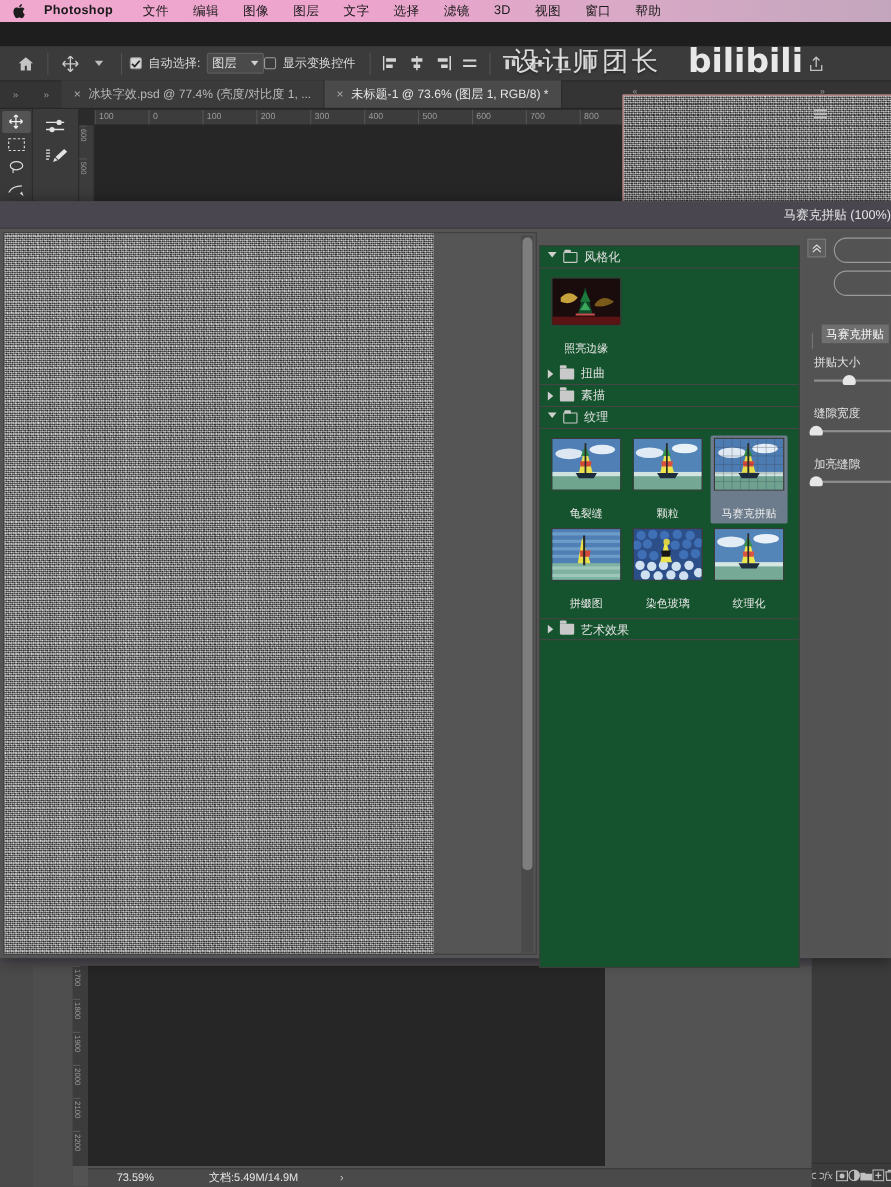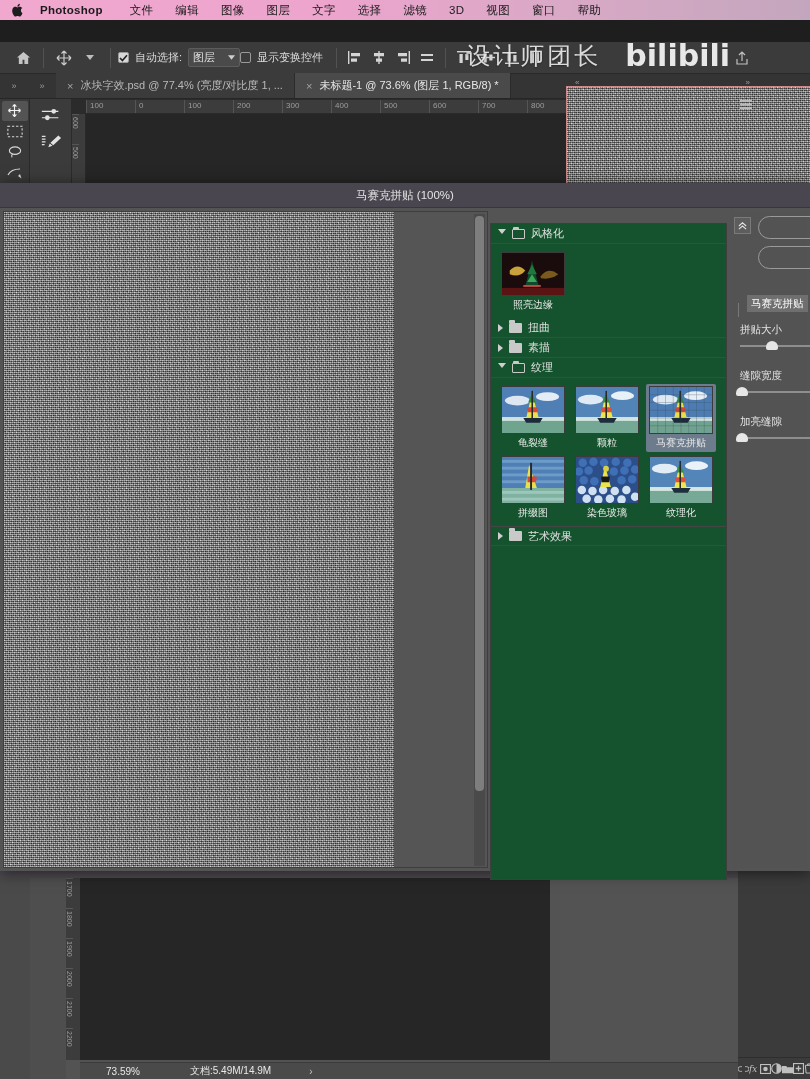--- a/index.html
+++ b/index.html
@@ -132,21 +132,21 @@
   .rdock-chev { position: absolute; left: 575px; top: 78px; font-size: 8px; color: #9a9a9a; }
   .rdock-chev2 { position: absolute; right: 8px; top: 78px; font-size: 8px; color: #9a9a9a; }
   .rdock-menu { position: absolute; right: 6px; top: 95px; width: 12px; height: 9px; }
 
   
   .fg {
     position: absolute; left: 0; top: 183px; width: 810px; height: 688px;
     background: #4e4a50; z-index: 30; box-shadow: 0 2px 14px rgba(0,0,0,.55);
   }
   .fg-title {
-    height: 25px; background: #4a4650; display: flex; align-items: center; justify-content: center;
+    height: 25px; background: #4a4650; display: flex; align-items: center; justify-content: flex-end;
     font-size: 11.5px; color: #e4e4e4; border-bottom: 1px solid #3a363e;
   }
   .fg-body { position: absolute; left: 0; top: 25px; width: 810px; height: 663px; background: #545454; }
 
   .fg-preview {
     position: absolute; left: 3px; top: 3px; width: 485px; height: 657px;
     background: #555; border: 1px solid #3e3e3e; overflow: hidden;
   }
   .noise {
     position: absolute; left: 0; top: 0; width: 390px; height: 655px;
@@ -173,21 +173,21 @@
   .tri { width: 0; height: 0; border-left: 5px solid #cfcfcf; border-top: 4px solid transparent; border-bottom: 4px solid transparent; }
   .tri.open { border-left: 4px solid transparent; border-right: 4px solid transparent; border-top: 5px solid #cfcfcf; }
   .folder { width: 13px; height: 10px; background: #c9c9c9; border-radius: 1px; position: relative; }
   .folder::before { content:""; position:absolute; left:0; top:-3px; width:6px; height:3px; background:#c9c9c9; border-radius:1px 1px 0 0; }
   .folder.open { background: transparent; border: 1.4px solid #c9c9c9; }
   .folder.open::before { background: #c9c9c9; }
   .thumbs { display: flex; flex-wrap: wrap; padding: 6px 0 4px 7px; gap: 2px 4px; }
   .th { width: 70px; text-align: center; padding: 2px; border-radius: 2px; }
   .th.sel { background: #6d7c8c; }
   .th .img { width: 64px; height: 48px; margin: 0 auto; border: 1px solid #3b3b3b; position: relative; overflow: hidden; }
-  .th .cap { font-size: 10px; color: #e8e8e8; margin-top: 2px; white-space: nowrap; }
+  .th .cap { font-size: 10px; color: #e8e8e8; margin-top: 14px; white-space: nowrap; }
   .th.single { width: 70px; margin-left: 0; }
   .th.single .img { height: 44px; }
 
   
   .boat { position: absolute; inset: 0; }
 
   
   .fg-right {
     position: absolute; left: 730px; top: 3px; width: 77px; height: 657px; background: #535353;
   }

